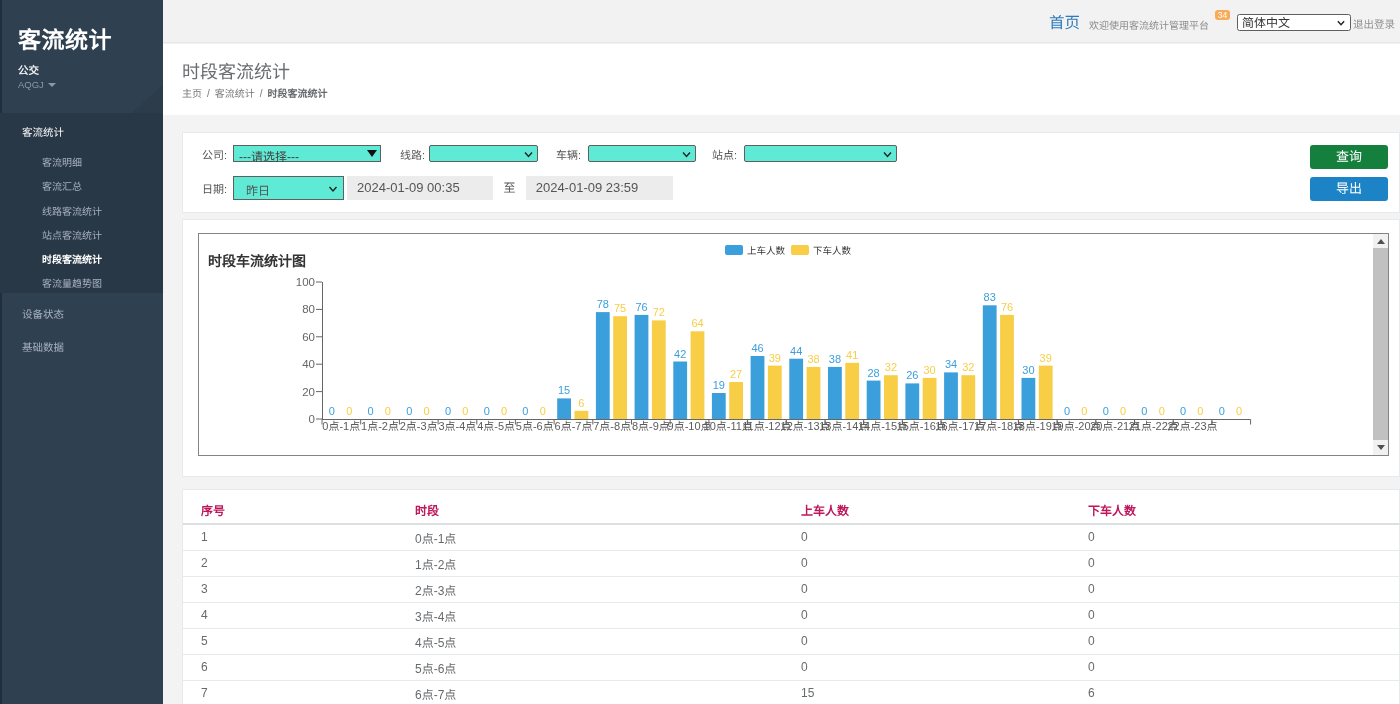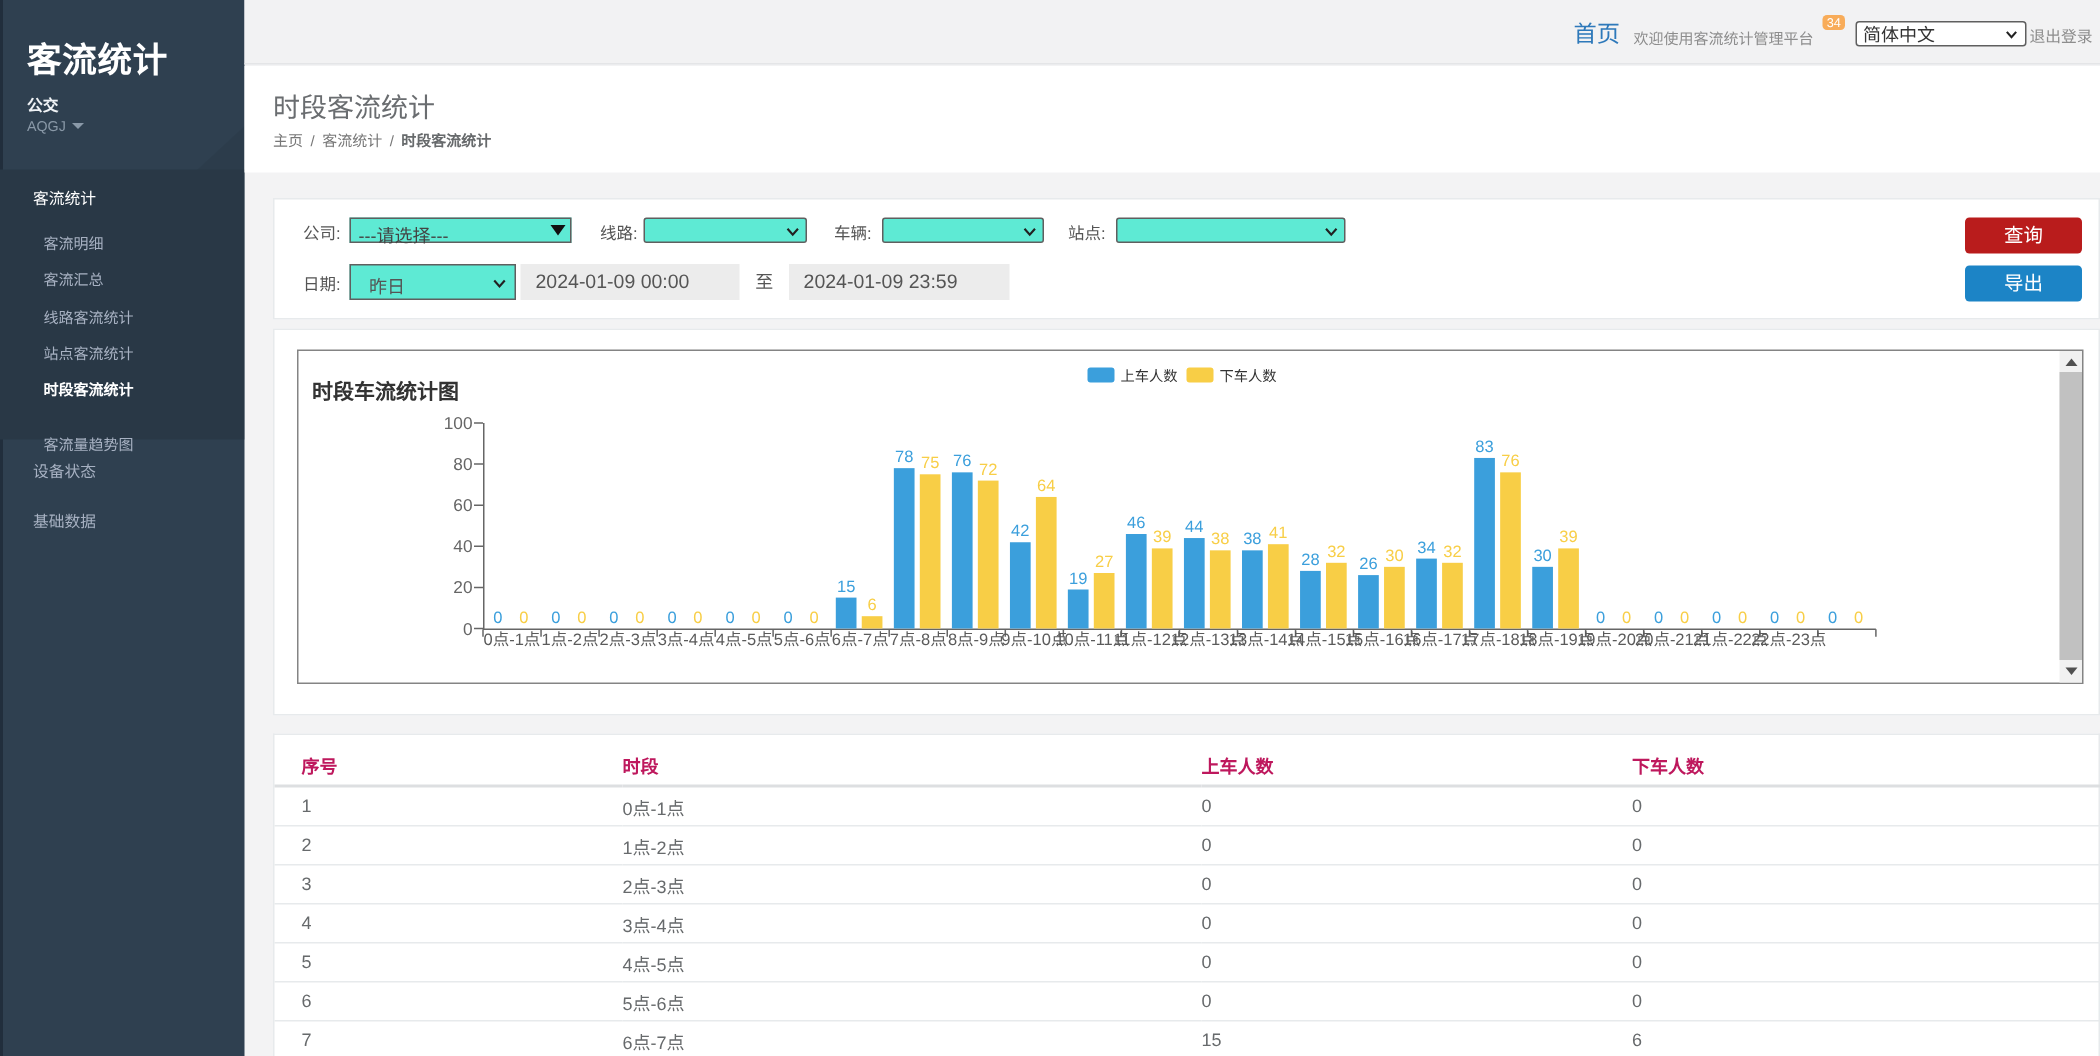--- a/index.html
+++ b/index.html
@@ -10,21 +10,21 @@
 #sidebar{position:absolute;left:0;top:0;width:163px;height:704px;background:#2f4050;overflow:hidden;}
 #sidebar .edge{position:absolute;left:0;top:0;width:2px;height:704px;background:#212e3c;}
 #sidebar .diag{position:absolute;left:0;top:0;width:163px;height:221px;background:rgba(0,0,0,0.05);clip-path:polygon(100% 38%, 100% 100%, 9% 100%);}
 .sb-title{position:absolute;left:18px;top:21px;font-size:23px;font-weight:bold;color:#ffffff;letter-spacing:0.5px;}
 .sb-user{position:absolute;left:18px;top:62px;font-size:10.5px;font-weight:bold;color:#f0f3f6;}
 .sb-sub{position:absolute;left:18px;top:79px;font-size:9.5px;color:#8a99a8;}
 .sb-sub .car{display:inline-block;width:0;height:0;border-left:4px solid transparent;border-right:4px solid transparent;border-top:4px solid #8a99a8;margin-left:4px;vertical-align:middle;}
 .navblock{position:absolute;left:0;top:113px;width:163px;height:180px;background:#293846;}
 .nav1{position:absolute;left:22px;font-size:10.5px;color:#a7b1c2;}
 .nav1.on{color:#fff;}
-.nav2{position:absolute;left:29px;font-size:10px;color:#a7b1c2;}
+.nav2{position:absolute;left:42px;font-size:10px;color:#a7b1c2;}
 .nav2.on{color:#fff;font-weight:bold;}
 
 #topbar{position:absolute;left:163px;top:0;width:1237px;height:43px;background:#f2f2f3;border-bottom:1px solid #e4e5e7;}
 .tb-home{position:absolute;left:886px;top:9.5px;font-size:15.5px;color:#2e79ba;}
 .tb-welcome{position:absolute;left:926px;top:16.5px;font-size:10px;color:#8d8d8d;}
 .tb-badge{position:absolute;left:1052px;top:10px;width:15px;height:10px;background:#f8ac59;border-radius:3px;color:#fff;font-size:8.5px;text-align:center;line-height:10px;}
 .tb-select{position:absolute;left:1074px;top:14px;width:114px;height:16.5px;background:#fff;border:1.5px solid #5f5f5f;border-radius:2.5px;font-size:12px;color:#333;line-height:16px;padding-left:4px;overflow:hidden;}
 .tb-select .chev{position:absolute;right:6px;top:4px;width:8px;height:8px;}
 .tb-exit{position:absolute;left:1190px;top:16px;font-size:10.5px;color:#8d8d8d;}
 
@@ -41,21 +41,21 @@
 
 .flabel{position:absolute;font-size:11px;color:#555;text-align:center;}
 .box{position:absolute;background:#5eead4;border:1px solid #5f5f5f;}
 .sel{border-radius:2px;}
 .chev{display:block;}
 .ms{position:absolute;font-size:12px;color:#444;}
 .tri{position:absolute;width:0;height:0;border-left:5.5px solid transparent;border-right:5.5px solid transparent;border-top:7px solid #111;}
 .dinput{position:absolute;background:#ececec;font-size:13px;color:#555;line-height:24px;padding-left:10px;}
 .zhi{position:absolute;background:#fff;font-size:12px;color:#555;line-height:24px;text-align:center;}
 .btn{position:absolute;left:1127px;width:78px;height:24px;border-radius:3px;color:#fff;font-size:13px;text-align:center;line-height:24px;}
-.btn-q{top:12px;background:#b91c1c;}
+.btn-q{top:12px;background:#15803d;}
 .btn-e{top:44px;background:#1c84c6;}
 
 #chartbox{position:absolute;left:15px;top:13px;width:1191px;height:223px;border:1px solid #848484;}
 #chartbox .ctitle{position:absolute;left:9px;top:16px;font-size:14px;font-weight:bold;color:#333;}
 #chartsvg{position:absolute;left:0;top:0;}
 
 #vsb{position:absolute;right:0;top:0;width:15px;height:221px;background:#f1f1f1;}
 #vsb .thumb{position:absolute;left:0;top:14px;width:15px;height:192px;background:#c1c1c1;}
 #vsb .ar{position:absolute;left:3.5px;width:0;height:0;border-left:4px solid transparent;border-right:4px solid transparent;}
 #vsb .up{top:5px;border-bottom:5px solid #505050;}
@@ -75,21 +75,21 @@
   <div class="sb-title">客流统计</div>
   <div class="sb-user">公交</div>
   <div class="sb-sub">AQGJ<span class="car"></span></div>
   <div class="navblock"></div>
   <div class="nav1 on" style="top:124px;">客流统计</div>
   <div class="nav2" style="top:153.5px;">客流明细</div>
   <div class="nav2" style="top:178px;">客流汇总</div>
   <div class="nav2" style="top:202.5px;">线路客流统计</div>
   <div class="nav2" style="top:227px;">站点客流统计</div>
   <div class="nav2 on" style="top:251px;">时段客流统计</div>
-  <div class="nav2" style="top:275px;margin-top:13px;">客流量趋势图</div>
+  <div class="nav2" style="top:275px;">客流量趋势图</div>
   <div class="nav1" style="top:306px;">设备状态</div>
   <div class="nav1" style="top:338.5px;">基础数据</div>
 </div>
 <div id="topbar">
   <div class="tb-home">首页</div>
   <div class="tb-welcome">欢迎使用客流统计管理平台</div>
   <div class="tb-badge">34</div>
   <div class="tb-select">简体中文
     <svg class="chev" style="position:absolute;right:5px;top:4px;" width="9" height="9" viewBox="0 0 9 9">
         <path d="M1 2.5 L4.5 6.5 L8 2.5" fill="none" stroke="#222" stroke-width="1.6"></path>
@@ -125,21 +125,21 @@
         <path d="M1 2.5 L4.5 6.5 L8 2.5" fill="none" stroke="#222" stroke-width="1.4"></path>
       </svg>
   </div>
   <div class="flabel" style="left:19px;top:47px;">日期:</div>
   <div class="box" style="left:50px;top:43px;width:111px;height:24px;padding-left:20px;">
     <span class="ms" style="left:12px;top:4px;color:#555;">昨日</span>
     <svg style="position:absolute;right:5px;top:7px;" width="10" height="10" viewBox="0 0 10 10">
         <path d="M1.5 3 L5 7 L8.5 3" fill="none" stroke="#222" stroke-width="1.4"></path>
       </svg>
   </div>
-  <div class="dinput" style="left:164px;top:43px;width:146px;height:24px;">2024-01-09 00:00</div>
+  <div class="dinput" style="left:164px;top:43px;width:146px;height:24px;">2024-01-09 00:35</div>
   <div class="zhi" style="left:311.5px;top:43px;width:30px;height:24px;">至</div>
   <div class="dinput" style="left:342.7px;top:43px;width:147px;height:24px;">2024-01-09 23:59</div>
   <div class="btn btn-q">查询</div>
   <div class="btn btn-e">导出</div>
 </div>
 <div id="card-chart" class="card">
   <div id="chartbox">
     <div class="ctitle">时段车流统计图</div>
     <div id="chartsvg"><svg width="1173" height="221" viewBox="0 0 1173 221" font-family="'Liberation Sans',sans-serif">
 <rect x="526" y="11" width="18" height="10" rx="2" fill="#3b9fdc"></rect>

